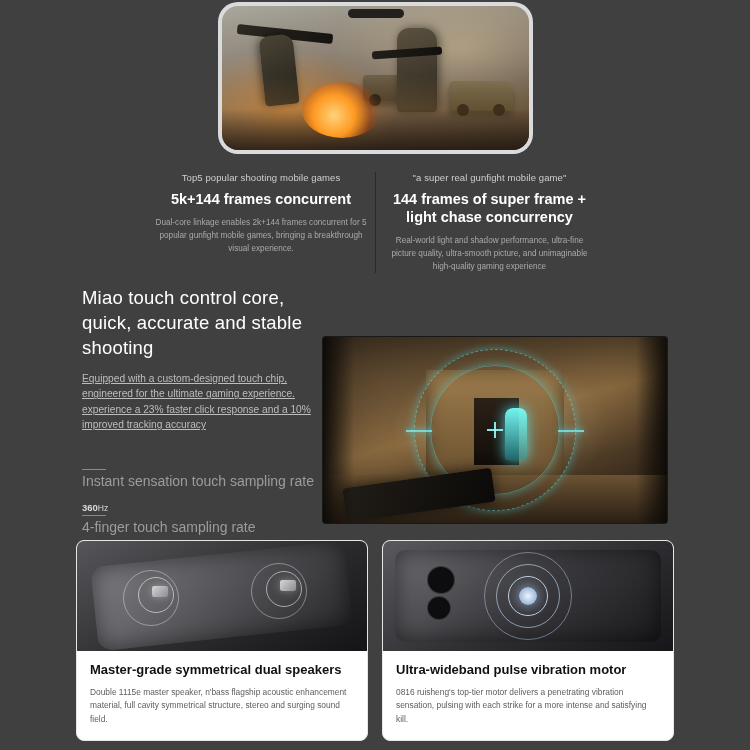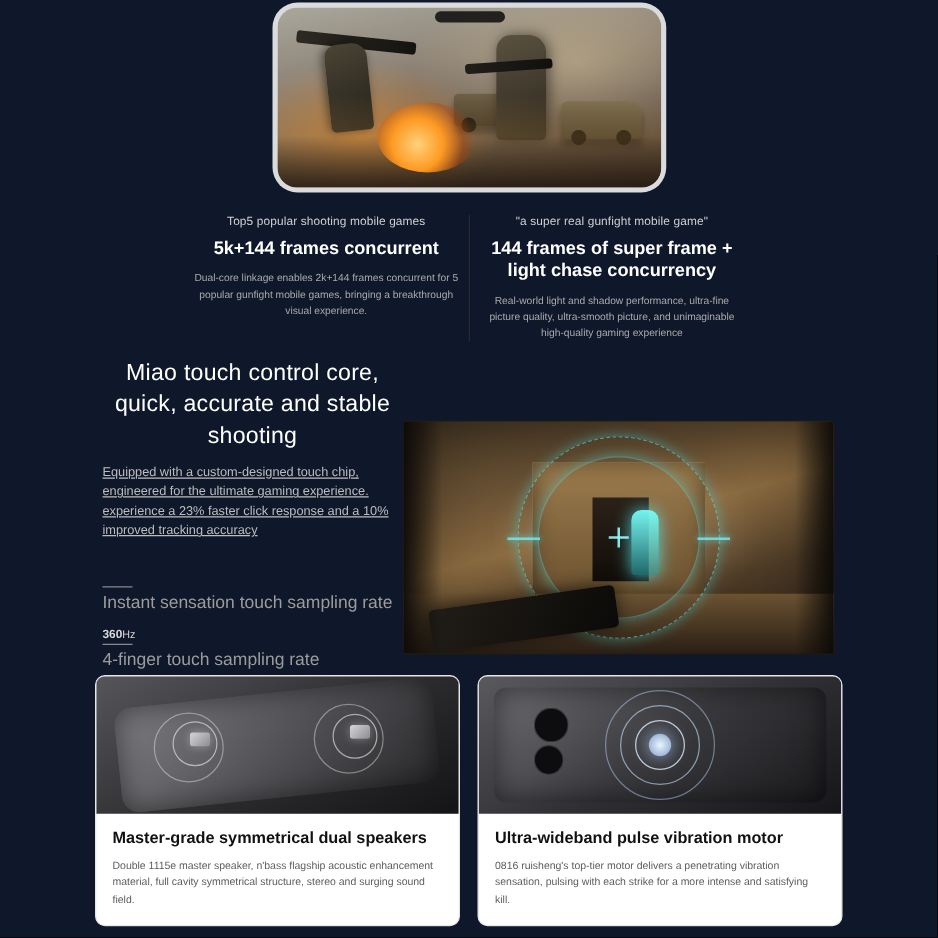--- a/index.html
+++ b/index.html
@@ -11,21 +11,21 @@
     width: 750px;
     height: 750px;
     overflow: hidden;
     font-family: "Liberation Sans", sans-serif;
     color: #fff;
   }
   .page {
     position: relative;
     width: 750px;
     height: 750px;
-    background: #0f172a;
+    background: #404040;
   }
 
   
   .hero {
     position: absolute;
     left: 0; top: 0;
     width: 750px;
     height: 165px;
   }
   .phone {
@@ -158,21 +158,20 @@
     left: 82px; top: 8px;
     width: 240px;
   }
   .sec2-h {
     font-size: 18.5px;
     line-height: 1.35;
     color: #fff;
     font-weight: normal;
     margin: 0 0 10px 0;
     letter-spacing: .2px;
-    text-align: center;
   }
   .sec2-p {
     font-size: 10.2px;
     color: #bdbdbd;
     line-height: 1.52;
     margin: 0 0 36px 0;
     text-decoration: underline;
   }
   .spec {
     margin-bottom: 13px;

